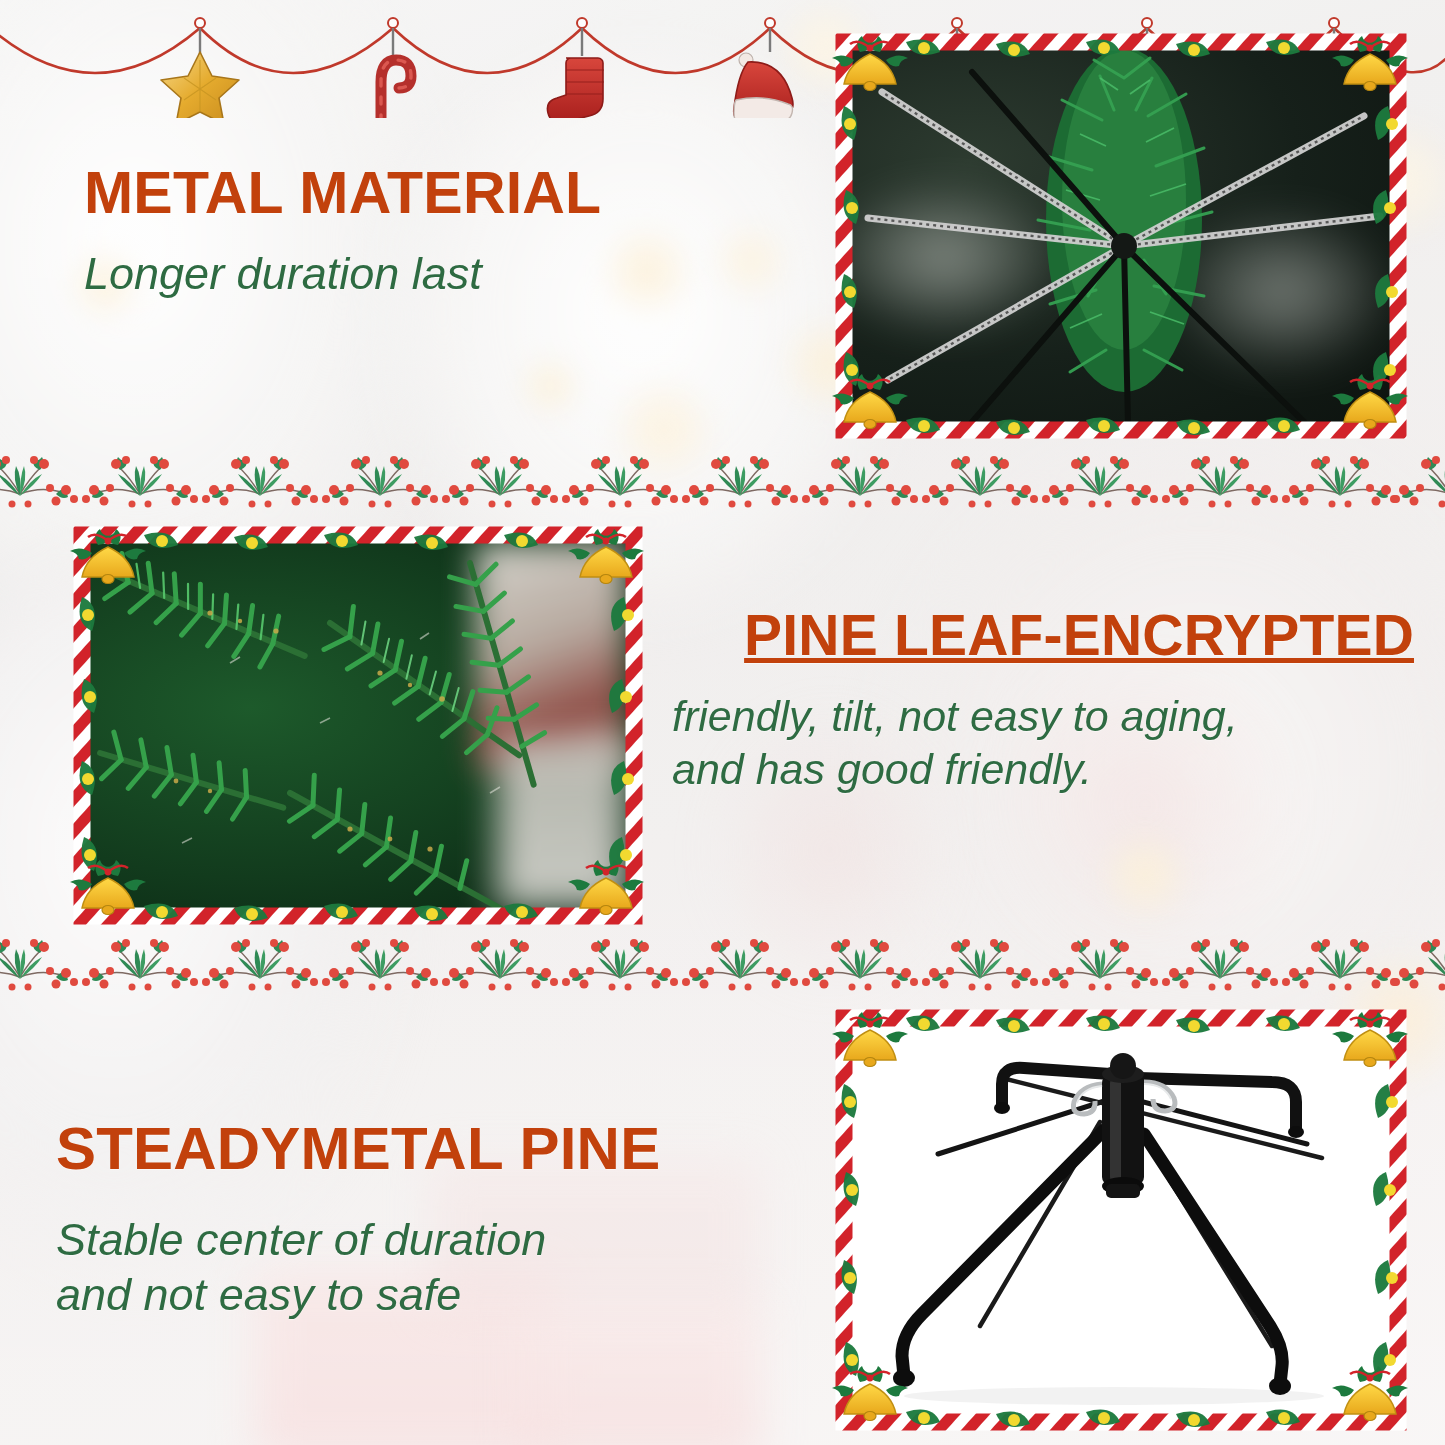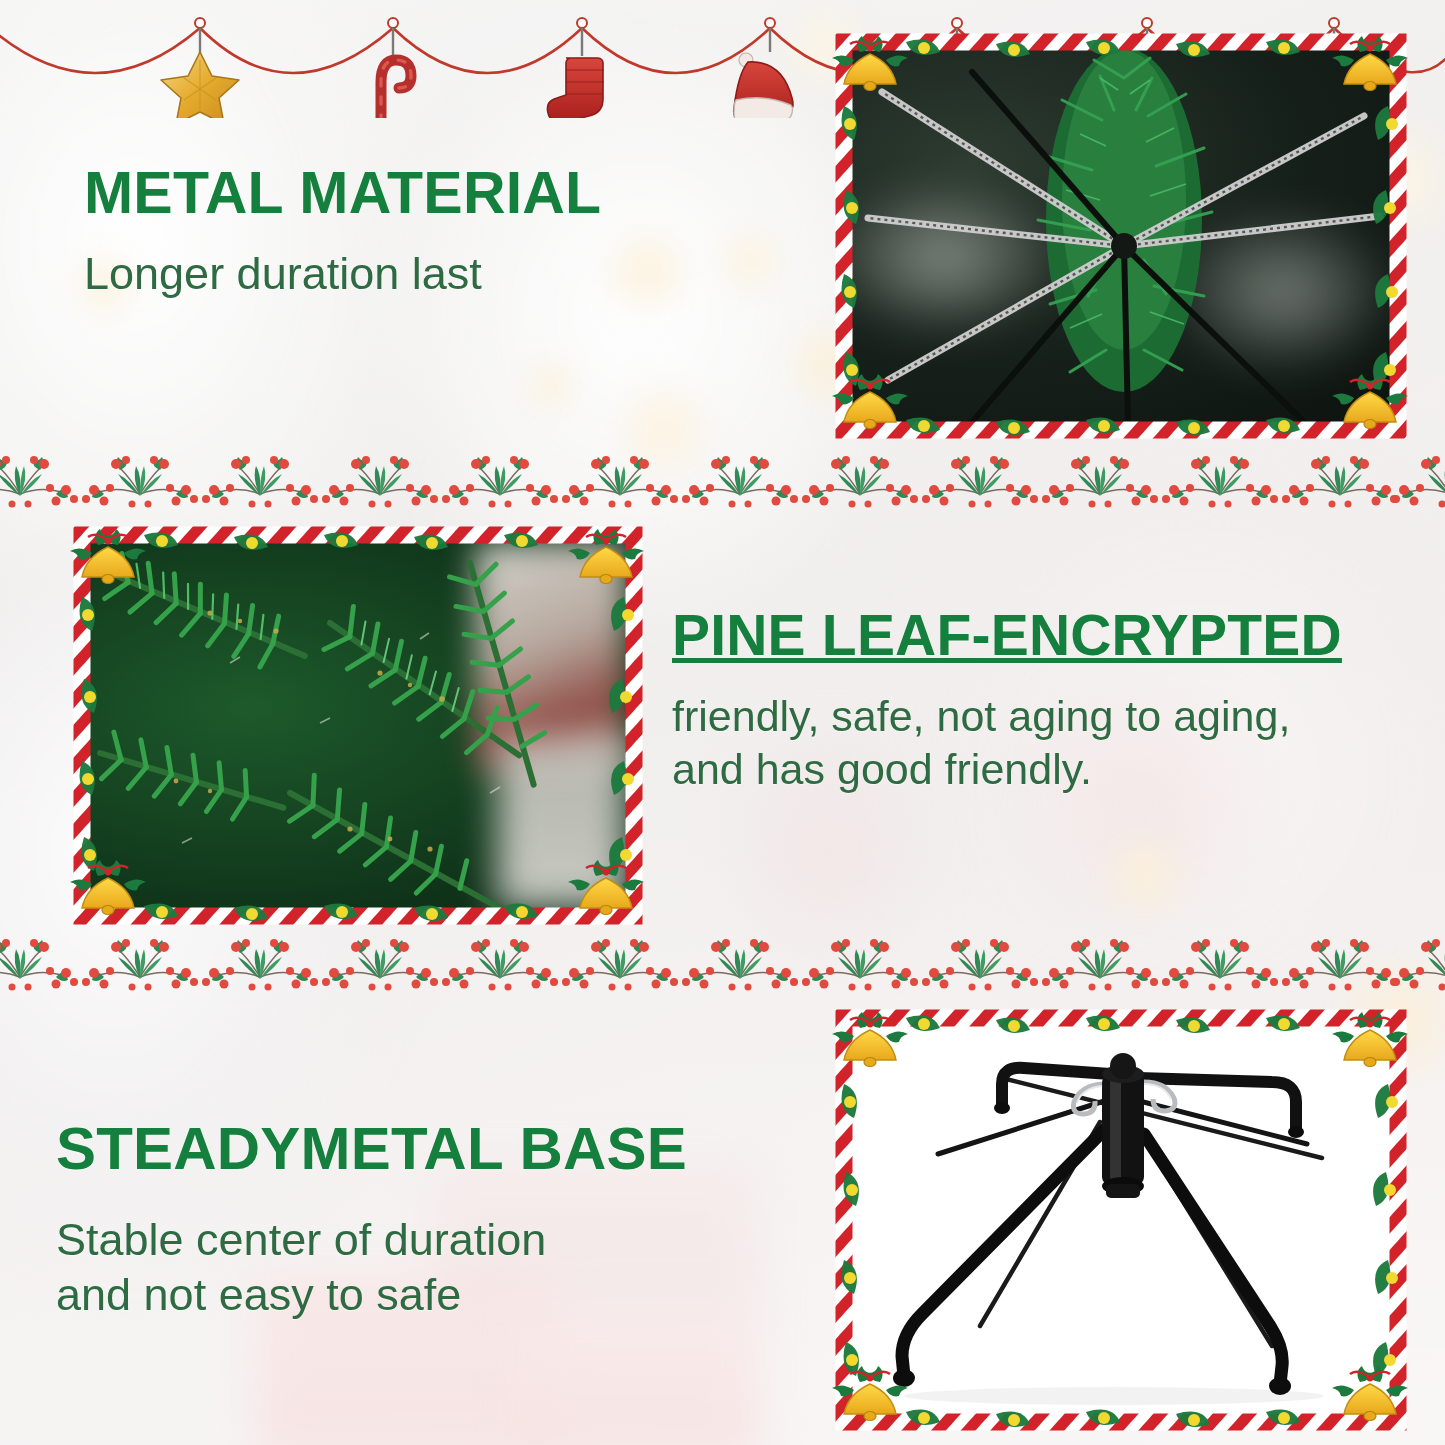--- a/index.html
+++ b/index.html
@@ -30,27 +30,29 @@
   
   #garland{position:absolute;left:0;top:0;width:1445px;height:118px;}
 
   
   .divider{position:absolute;left:0;width:1445px;height:60px;}
 
   
   .block{position:absolute;}
   .head{
     font-size:59px;font-weight:bold;letter-spacing:.2px;
-    color:#15803d;line-height:1.02;white-space:nowrap;
+    color:#c2410c;line-height:1.02;white-space:nowrap;
     text-shadow:0 1px 1px rgba(255,255,255,.55);
+    text-align:right;
   }
   .sub{
     font-size:45px;color:#2e6b42;line-height:1.22;
     font-weight:400;
     text-shadow:0 1px 1px rgba(255,255,255,.5);
+    font-style:italic;
   }
   #block1{left:84px;top:163px;}
   #block1 .sub{margin-top:24px;}
   #block2{left:672px;top:606px;width:742px;}
   #block2 .head{font-size:57px;text-decoration:underline;}
   #block2 .sub{margin-top:26px;font-size:43px;}
   #block3{left:56px;top:1118px;}
   #block3 .head{font-size:60px;}
   #block3 .sub{margin-top:34px;}
 
@@ -599,24 +601,24 @@
 </div>
 
 <div class="block" id="block1">
   <div class="head">METAL MATERIAL</div>
   <div class="sub">Longer duration last</div>
 </div>
 
 <div class="block" id="block2">
   <div class="head">PINE LEAF-ENCRYPTED</div>
   <div class="sub">
-    <div>friendly, safe, not aging to aging,</div>
+    <div>friendly, tilt, not easy to aging,</div>
     <div>and has good friendly.</div>
   </div>
 </div>
 
 <div class="block" id="block3">
-  <div class="head">STEADYMETAL BASE</div>
+  <div class="head">STEADYMETAL PINE</div>
   <div class="sub">
     <div>Stable center of duration</div>
     <div>and not easy to safe</div>
   </div>
 </div>
 
 </body></html>

